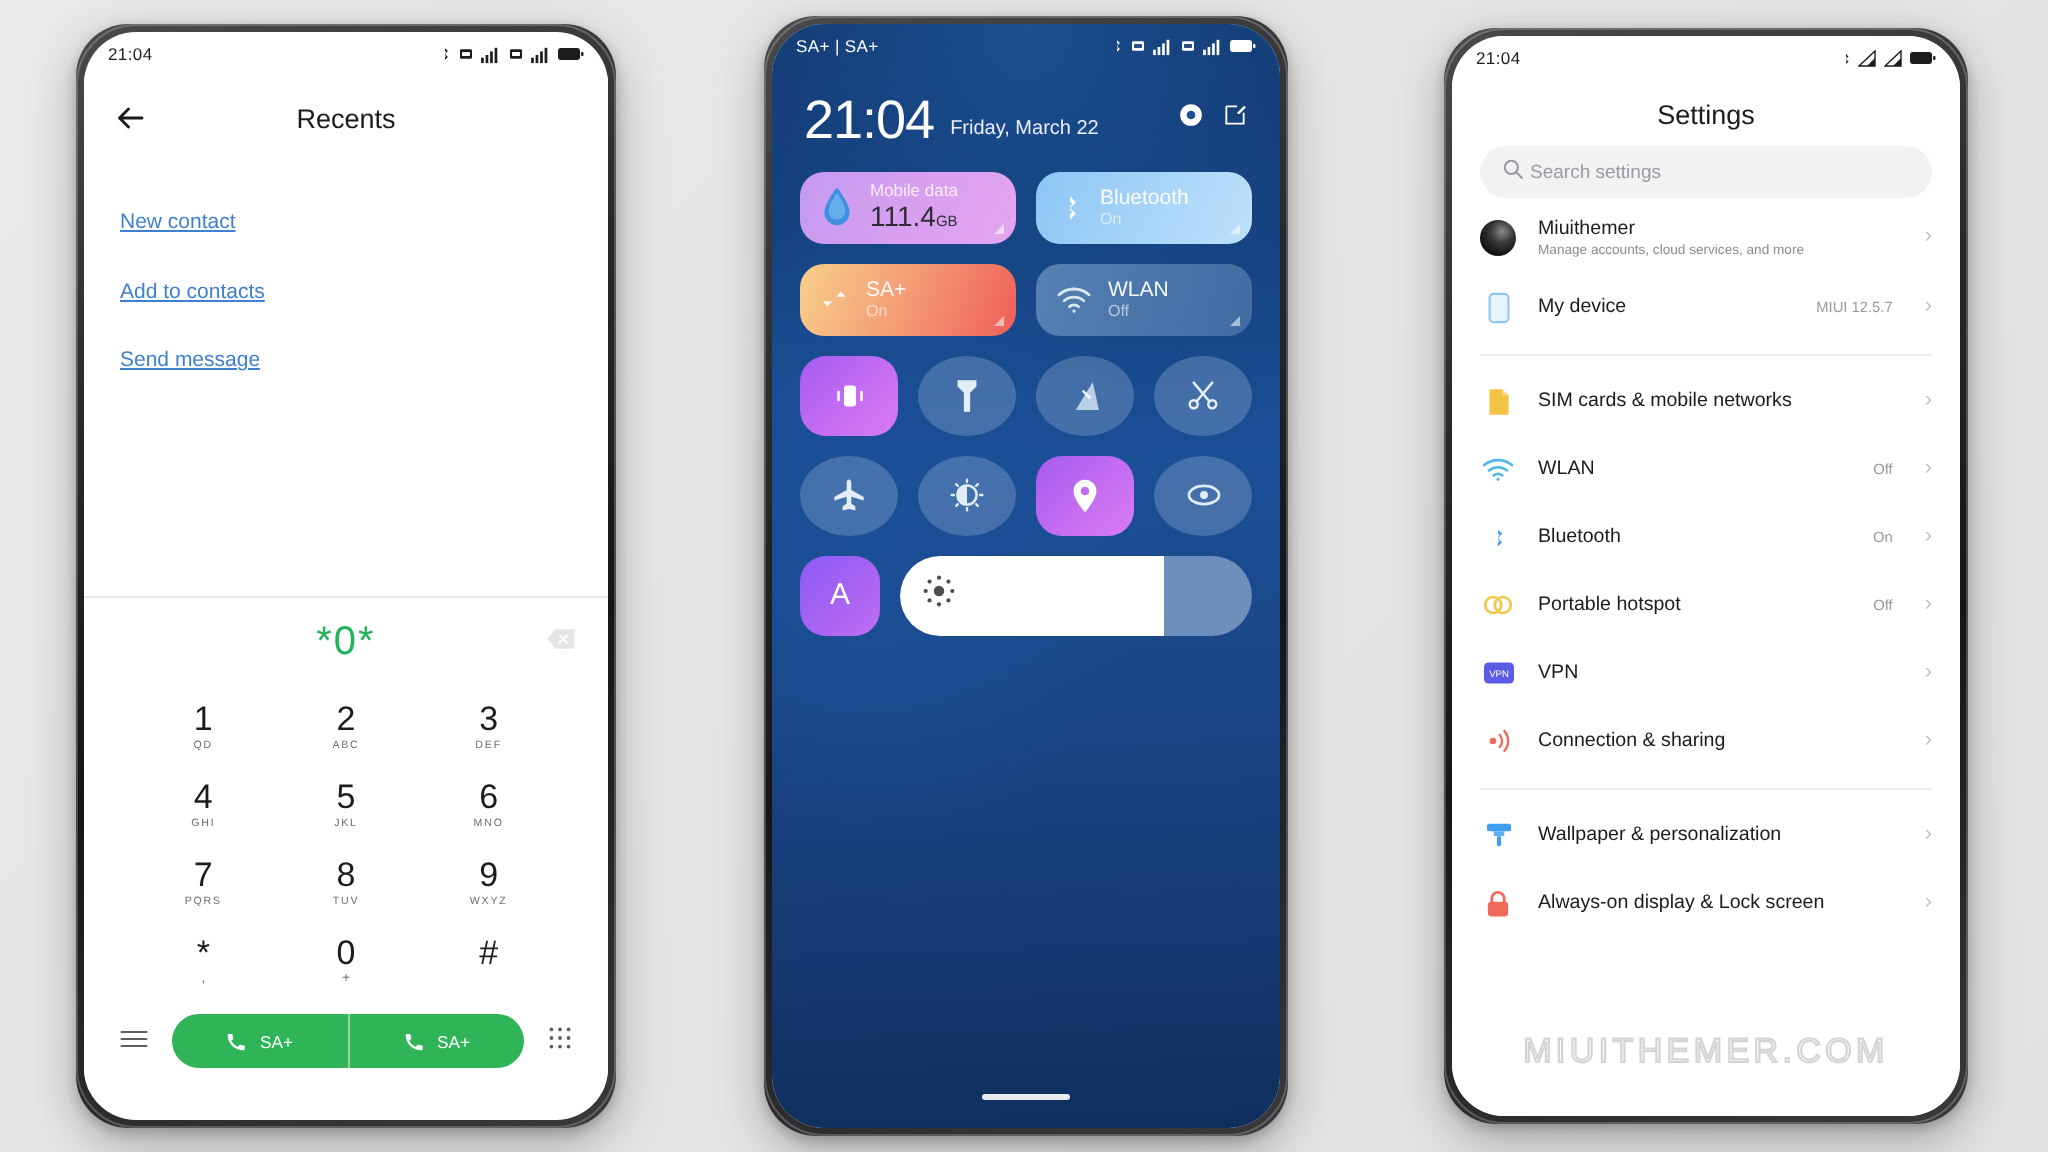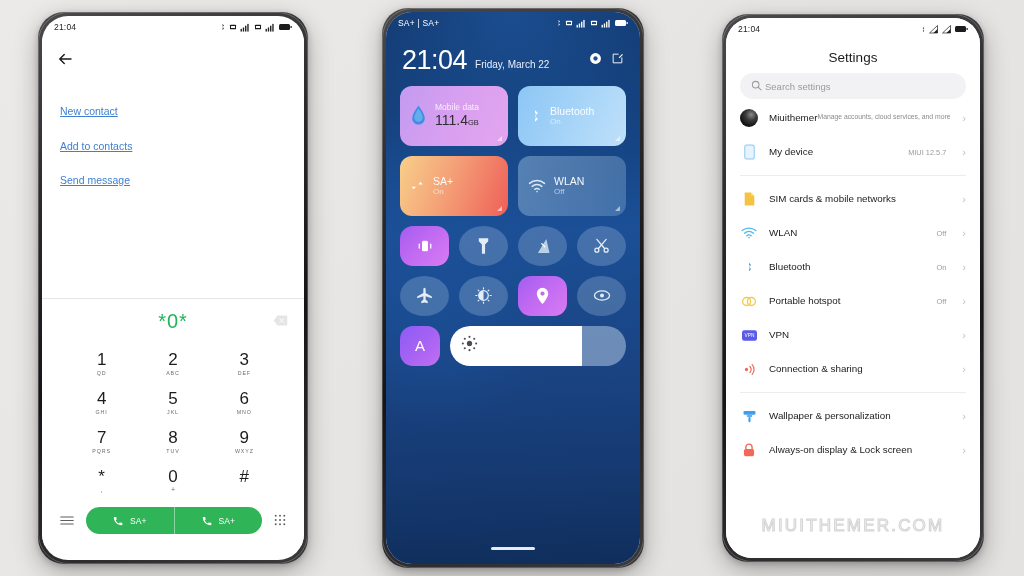--- a/index.html
+++ b/index.html
@@ -120,21 +120,21 @@
   .cc-clockrow {
     display:flex; align-items:flex-end; padding: 14px 16px 0 16px; gap: 8px;
   }
   .cc-time { color:#fff; font-size: 27px; font-weight: 300; line-height: .95; letter-spacing: -.5px;}
   .cc-date { color:#e9eefb; font-size: 10px; padding-bottom: 4px; flex:1; }
   .cc-icons { display:flex; gap:9px; align-items:center; padding-bottom: 5px; }
 
   .cc-grid { padding: 12px 14px 0 14px; }
   .big-row { display:flex; gap: 10px; margin-bottom: 10px; }
   .tile-big {
-    flex:1; height: 60px; border-radius: 12px; position:relative;
+    flex:1; height: 36px; border-radius: 12px; position:relative;
     display:flex; align-items:center; padding: 0 10px; gap: 8px;
     overflow:hidden;
   }
   .tile-big .corner {
     position:absolute; right:6px; bottom:5px; width:0;height:0;
     border-left: 5px solid transparent; border-bottom: 5px solid rgba(255,255,255,.55);
   }
   .tile-mobiledata { background: linear-gradient(115deg,#c29bf0 0%, #d79ff0 45%, #e3a5ef 100%); }
   .tile-bluetooth  { background: linear-gradient(115deg,#8cc6f5 0%, #a8d5f8 55%, #bfe0fa 100%); }
   .tile-sa         { background: linear-gradient(110deg,#f8cf8a 0%, #f4a077 45%, #ef5f58 100%); }
@@ -186,21 +186,21 @@
     margin: 0 14px 2px 14px; height: 26px; border-radius: 13px;
     background:#f2f2f4; display:flex; align-items:center; gap: 3px; padding: 0 11px;
   }
   .search-ph { color:#9a9a9f; font-size: 9.5px; }
 
   .srow {
     display:flex; align-items:center; gap: 11px;
     padding: 8px 14px; min-height: 34px;
   }
   .srow .ico { width: 18px; display:flex; justify-content:center; flex:0 0 18px; }
-  .srow .txt { flex:1; display:flex; flex-direction:row; }
+  .srow .txt { flex:1; display:flex; flex-direction:column; }
   .srow .name { font-size: 9.8px; color:#1b1b1d; line-height: 1.22; }
   .srow .desc { font-size: 6.8px; color:#8b8b90; margin-top: 1px; }
   .srow .val { font-size: 7.4px; color:#9a9a9f; margin-right: 5px; }
   .chev { color:#c2c2c6; font-size: 11px; line-height:1; }
   .avatar {
     width: 18px; height: 18px; border-radius: 50%;
     background: radial-gradient(circle at 62% 32%, #8a8a8a 0%, #3a3a3a 34%, #121212 70%);
   }
   .sdiv { height:1px; background:#ececee; margin: 6px 14px; }
 
@@ -253,20 +253,21 @@
         </div>
       </div>
 
       <div class="p1-top">
         <div class="p1-header">
           <span class="back-arrow">
             <svg width="18" height="18" viewBox="0 0 24 24">
                 <path d="M20 12H5M11 6l-6 6 6 6" stroke="#1b1b1d" stroke-width="1.9" fill="none" stroke-linecap="round" stroke-linejoin="round"></path>
               </svg>
           </span>
+          <div class="p1-title">Recents</div>
         </div>
 
         <div class="p1-actions">
           <div class="p1-action">New contact</div>
           <div class="p1-action">Add to contacts</div>
           <div class="p1-action">Send message</div>
         </div>
       </div>
 
       <div class="p1-divider"></div>

